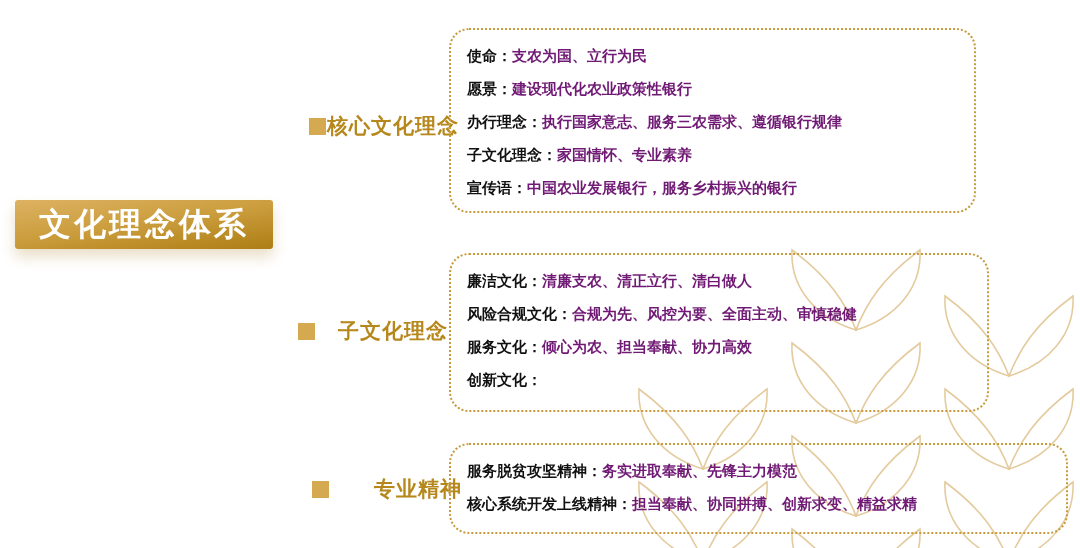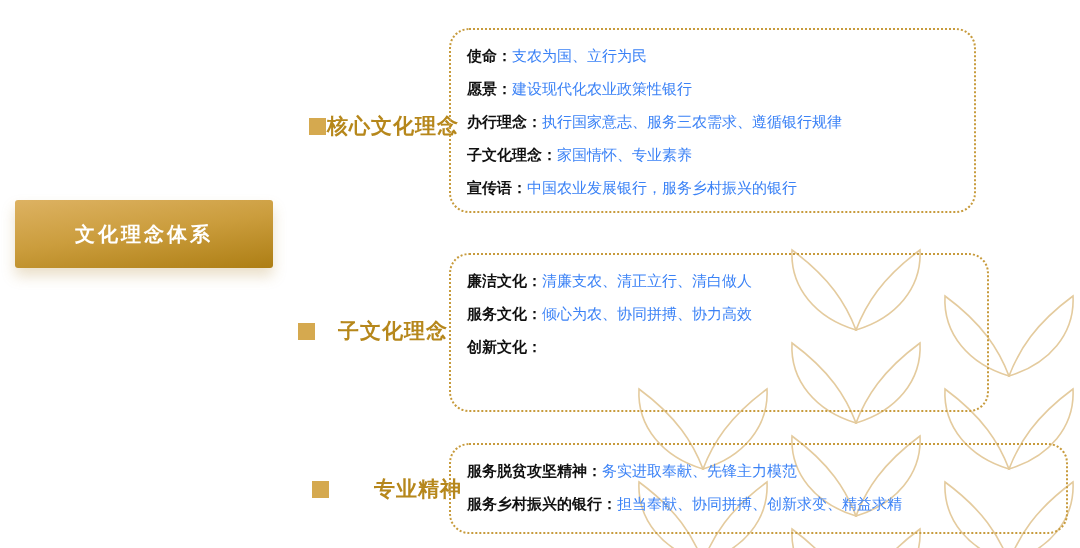--- a/index.html
+++ b/index.html
@@ -5,26 +5,26 @@
   html,body{margin:0;padding:0;background:#ffffff;}
   .stage{
     position:relative;
     width:1080px;height:548px;
     background:#ffffff;
     overflow:hidden;
     font-family:"Liberation Sans","DejaVu Sans",sans-serif;
   }
   .wheat{position:absolute;left:0;top:0;width:1080px;height:548px;}
   .title-box{
-    position:absolute;left:15px;top:200px;width:258px;height:68px;
+    position:absolute;left:15px;top:200px;width:258px;height:49px;
     display:flex;align-items:center;justify-content:center;
     background:linear-gradient(172deg,#ddb262 0%,#cb9d3d 48%,#ad7e14 100%);
     border-radius:3px;
     box-shadow:0 8px 14px rgba(180,140,60,0.28);
-    color:#ffffff;font-size:20px;font-weight:700;letter-spacing:3px;
+    color:#ffffff;font-size:32px;font-weight:700;letter-spacing:3px;
   }
   .sec-label{
     position:absolute;left:298px;width:150px;height:26px;
     display:flex;align-items:center;
   }
   .sec-label .sq{
     width:17px;height:17px;background:#d5a94f;flex:0 0 auto;
   }
   .sec-label .txt{
     margin-left:auto;
@@ -42,21 +42,21 @@
     padding:10px 0 0 16px;
   }
   .box-1{left:449px;top:28px;width:527px;height:185px;}
   .box-2{left:449px;top:253px;width:540px;height:159px;text-align:right;}
   .box-3{left:449px;top:443px;width:619px;height:91px;}
   .line{
     height:33px;display:flex;align-items:center;
     font-size:15px;color:#1b1b1b;white-space:nowrap;
   }
   .line .head{font-weight:700;color:#111111;}
-  .line .body{font-weight:400;color:#3b82f6;}
+  .line .body{font-weight:700;color:#701a75;}
 </style>
 </head>
 <body>
 
 <div class="stage">
 
   <svg class="wheat" viewBox="0 0 1080 548" xmlns="http://www.w3.org/2000/svg" aria-hidden="true">
     <defs>
       <g id="sprout" fill="none" stroke="#e4cb9e" stroke-width="1.6">
         <path d="M0,0 C-10,-26 -26,-52 -64,-80 C-66,-42 -40,-12 0,0 Z"></path>
@@ -116,32 +116,36 @@
       <span class="body">中国农业发展银行，服务乡村振兴的银行</span>
     </div>
   </div>
 
   <div class="dash-box box-2">
     <div class="line">
       <span class="head">廉洁文化：</span>
       <span class="body">清廉支农、清正立行、清白做人</span>
     </div>
     <div class="line">
+      <span class="head">风险合规文化：</span>
+      <span class="body">合规为先、风控为要、全面主动、审慎稳健</span>
+    </div>
+    <div class="line">
       <span class="head">服务文化：</span>
-      <span class="body">倾心为农、协同拼搏、协力高效</span>
+      <span class="body">倾心为农、担当奉献、协力高效</span>
     </div>
     <div class="line">
       <span class="head">创新文化：</span>
     </div>
   </div>
 
   <div class="dash-box box-3">
     <div class="line">
       <span class="head">服务脱贫攻坚精神：</span>
       <span class="body">务实进取奉献、先锋主力模范</span>
     </div>
     <div class="line">
-      <span class="head">服务乡村振兴的银行：</span>
+      <span class="head">核心系统开发上线精神：</span>
       <span class="body">担当奉献、协同拼搏、创新求变、精益求精</span>
     </div>
   </div>
 
 </div>
 
 </body></html>

